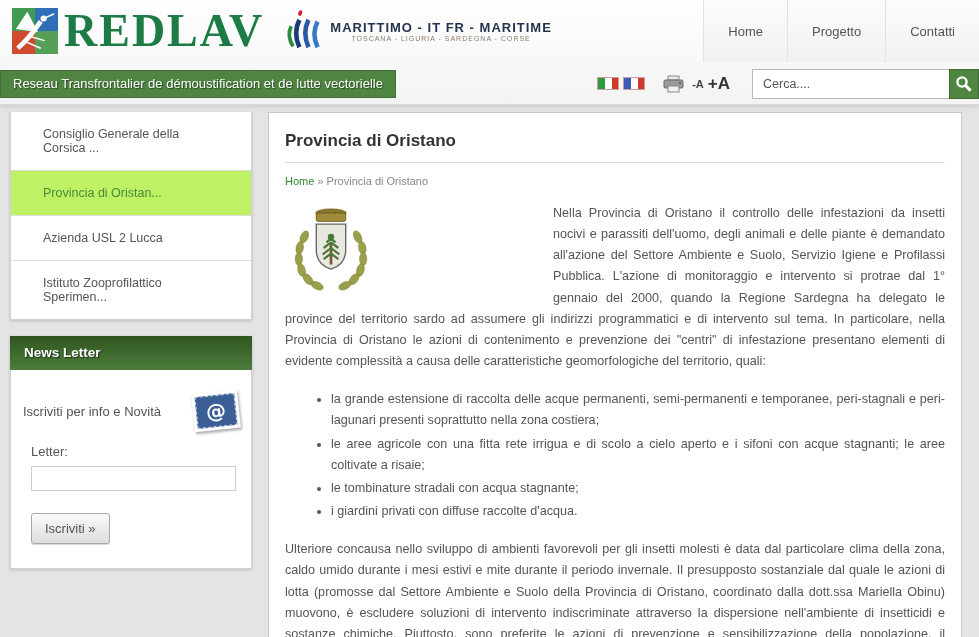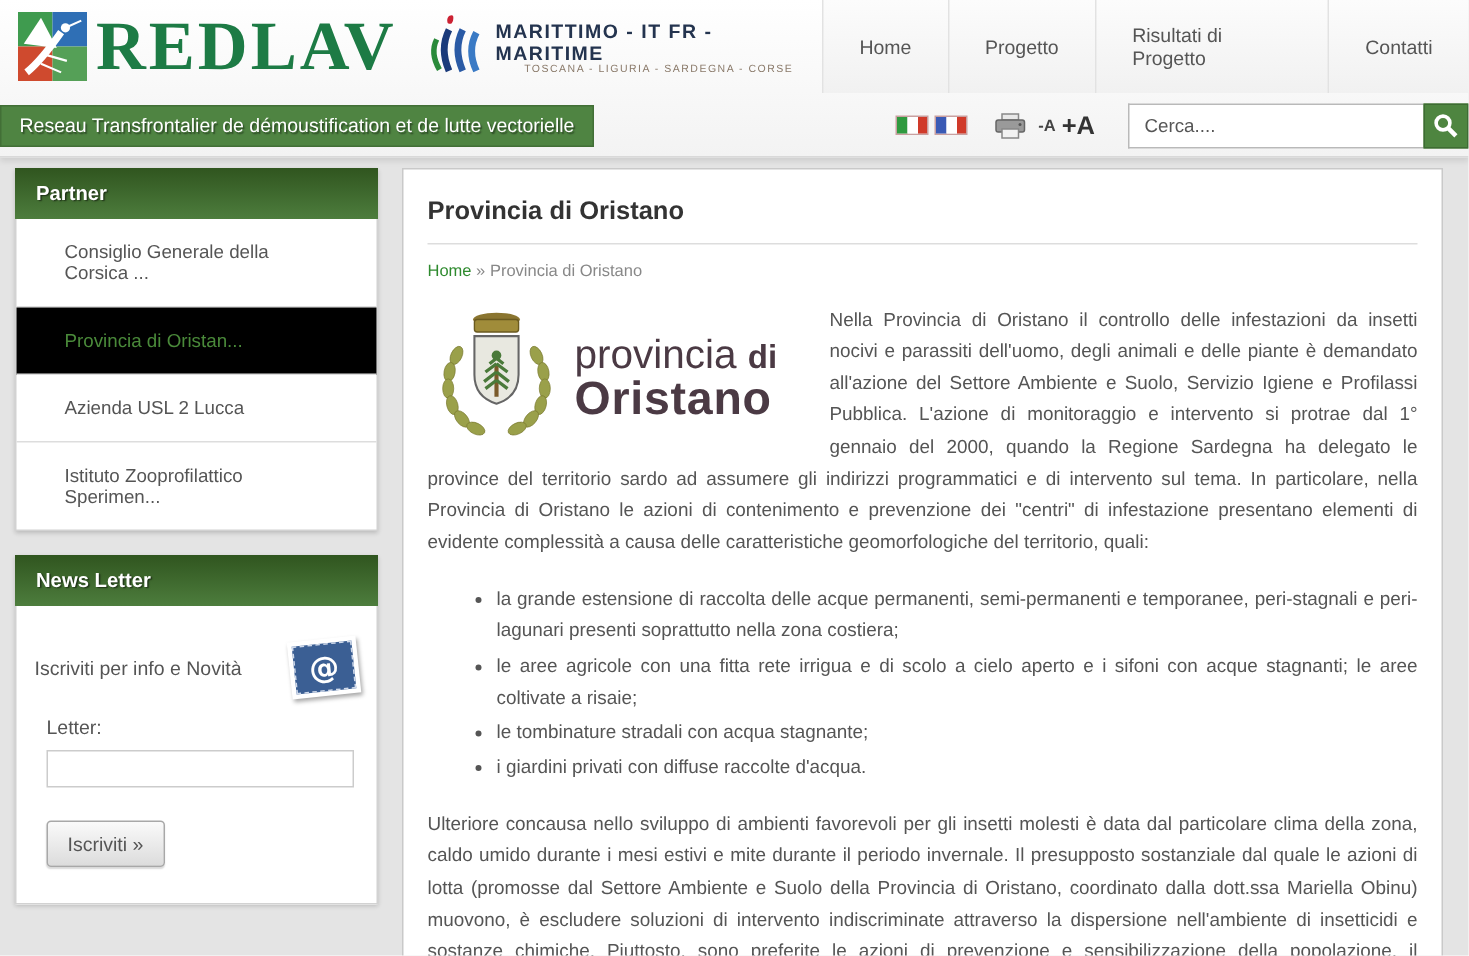--- a/index.html
+++ b/index.html
@@ -41,21 +41,21 @@
 
   
   .sidebar { position:absolute; left:10px; top:112px; width:242px; }
   .side-box { margin-bottom:16px; box-shadow:0 1px 3px rgba(0,0,0,0.18); }
   .side-header { height:34px; line-height:34px; padding:0 14px;
                  background:linear-gradient(#30551f,#4d7d3d); color:#fff; font-weight:bold;
                  font-size:13.5px; text-shadow:1px 1px 1px rgba(0,0,0,0.55); }
   .side-list { background:#fff; border:1px solid #d2d2d2; border-top:none; }
   .side-item { padding:15px 32px; font-size:12.5px; color:#555; border-bottom:1px solid #ddd; cursor:pointer; }
   .side-item:last-child { border-bottom:none; }
-  .side-item.active { background:#000000; color:#4a8a3a; }
+  .side-item.active { background:#bef264; color:#4a8a3a; }
   .nl-body { background:#fff; border:1px solid #d2d2d2; border-top:none; padding:12px; }
   .nl-intro-row { display:flex; justify-content:space-between; margin:10px 0 12px; }
   .nl-intro { font-size:13px; color:#555; padding-top:12px; }
   .stamp { width:46px; height:38px; background:#fff; padding:3px; transform:rotate(-6deg);
            box-shadow:1px 2px 3px rgba(0,0,0,0.35); }
   .stamp-in { width:100%; height:100%; background:#3b5f94; border:1px dashed #cfd9ea;
               color:#fff; font-weight:bold; font-size:20px; display:flex; align-items:center;
               justify-content:center; font-family:"DejaVu Sans", sans-serif; }
   .nl-label { font-size:13px; color:#555; margin-left:8px; }
   .nl-input { display:block; width:205px; height:25px; margin:6px 0 0 8px; border:1px solid #ccc;
@@ -116,21 +116,20 @@
         </svg>
       </span>
       <span class="marittimo-txt">
         <div class="marittimo-title">MARITTIMO - IT FR - MARITIME</div>
         <div class="marittimo-sub">TOSCANA - LIGURIA - SARDEGNA - CORSE</div>
       </span>
     </div>
     <div class="nav">
       <div class="nav-item">Home</div>
       <div class="nav-item">Progetto</div>
-      <div class="nav-item">Risultati di Progetto</div>
       <div class="nav-item">Contatti</div>
     </div>
   </div>
   <div class="header-sub">
     <div class="banner">Reseau Transfrontalier de démoustification et de lutte vectorielle</div>
     <div class="tools">
       <span class="flag">
           <span class="it-g"></span>
           <span class="fl-w"></span>
           <span class="fl-r"></span>
@@ -158,21 +157,20 @@
             <line x1="10.6" y1="10.6" x2="15.6" y2="15.6" stroke="#ffffff" stroke-width="3"></line>
           </svg>
         </span>
       </span>
     </div>
   </div>
 </div>
 
 <div class="sidebar">
   <div class="side-box">
-    <div class="side-header">Partner</div>
     <div class="side-list">
       <div class="side-item">Consiglio Generale della Corsica ...</div>
       <div class="side-item active">Provincia di Oristan...</div>
       <div class="side-item">Azienda USL 2 Lucca</div>
       <div class="side-item">Istituto Zooprofilattico Sperimen...</div>
     </div>
   </div>
 
   <div class="side-box">
     <div class="side-header">News Letter</div>
@@ -218,24 +216,20 @@
             <ellipse cx="65" cy="91" rx="4" ry="7" transform="rotate(65 65 91)"></ellipse>
           </g>
           <ellipse cx="50" cy="12" rx="17" ry="5" fill="#8a7530"></ellipse>
           <rect x="34" y="12" width="32" height="9" rx="2" fill="#a08c3a" stroke="#6a5a20" stroke-width="1"></rect>
           <path d="M34,24 h32 v28 q0,16 -16,21 q-16,-5 -16,-21 z" fill="#e8e8e0" stroke="#666" stroke-width="1.5"></path>
           <path d="M50,68 v-24" stroke="#7a5a2a" stroke-width="3"></path>
           <path d="M50,44 l-8,6 M50,44 l8,6 M50,50 l-9,7 M50,50 l9,7 M50,56 l-8,6 M50,56 l8,6 M50,40 l-5,4 M50,40 l5,4" stroke="#4a7a3a" stroke-width="2.4" fill="none"></path>
           <circle cx="50" cy="38" r="3.5" fill="#4a7a3a"></circle>
         </svg>
       </span>
-      <span class="prov-text">
-        <div class="prov-l1"><span>provincia</span> <b>di</b></div>
-        <div class="prov-l2">Oristano</div>
-      </span>
     </div>
     <p>Nella Provincia di Oristano il controllo delle infestazioni da insetti nocivi e parassiti dell'uomo, degli animali e delle piante è demandato all'azione del Settore Ambiente e Suolo, Servizio Igiene e Profilassi Pubblica. L'azione di monitoraggio e intervento si protrae dal 1° gennaio del 2000, quando la Regione Sardegna ha delegato le province del territorio sardo ad assumere gli indirizzi programmatici e di intervento sul tema. In particolare, nella Provincia di Oristano le azioni di contenimento e prevenzione dei "centri" di infestazione presentano elementi di evidente complessità a causa delle caratteristiche geomorfologiche del territorio, quali:</p>
     <ul>
       <li>la grande estensione di raccolta delle acque permanenti, semi-permanenti e temporanee, peri-stagnali e peri-lagunari presenti soprattutto nella zona costiera;</li>
       <li>le aree agricole con una fitta rete irrigua e di scolo a cielo aperto e i sifoni con acque stagnanti; le aree coltivate a risaie;</li>
       <li>le tombinature stradali con acqua stagnante;</li>
       <li>i giardini privati con diffuse raccolte d'acqua.</li>
     </ul>
     <p class="para2">Ulteriore concausa nello sviluppo di ambienti favorevoli per gli insetti molesti è data dal particolare clima della zona, caldo umido durante i mesi estivi e mite durante il periodo invernale. Il presupposto sostanziale dal quale le azioni di lotta (promosse dal Settore Ambiente e Suolo della Provincia di Oristano, coordinato dalla dott.ssa Mariella Obinu) muovono, è escludere soluzioni di intervento indiscriminate attraverso la dispersione nell'ambiente di insetticidi e sostanze chimiche. Piuttosto, sono preferite le azioni di prevenzione e sensibilizzazione della popolazione, il monitoraggio delle aree infestate, il risanamento dei focali di infestazione e la bonifica del territorio elaborando annualmente un programma di interventi mirati.</p>
   </div>

